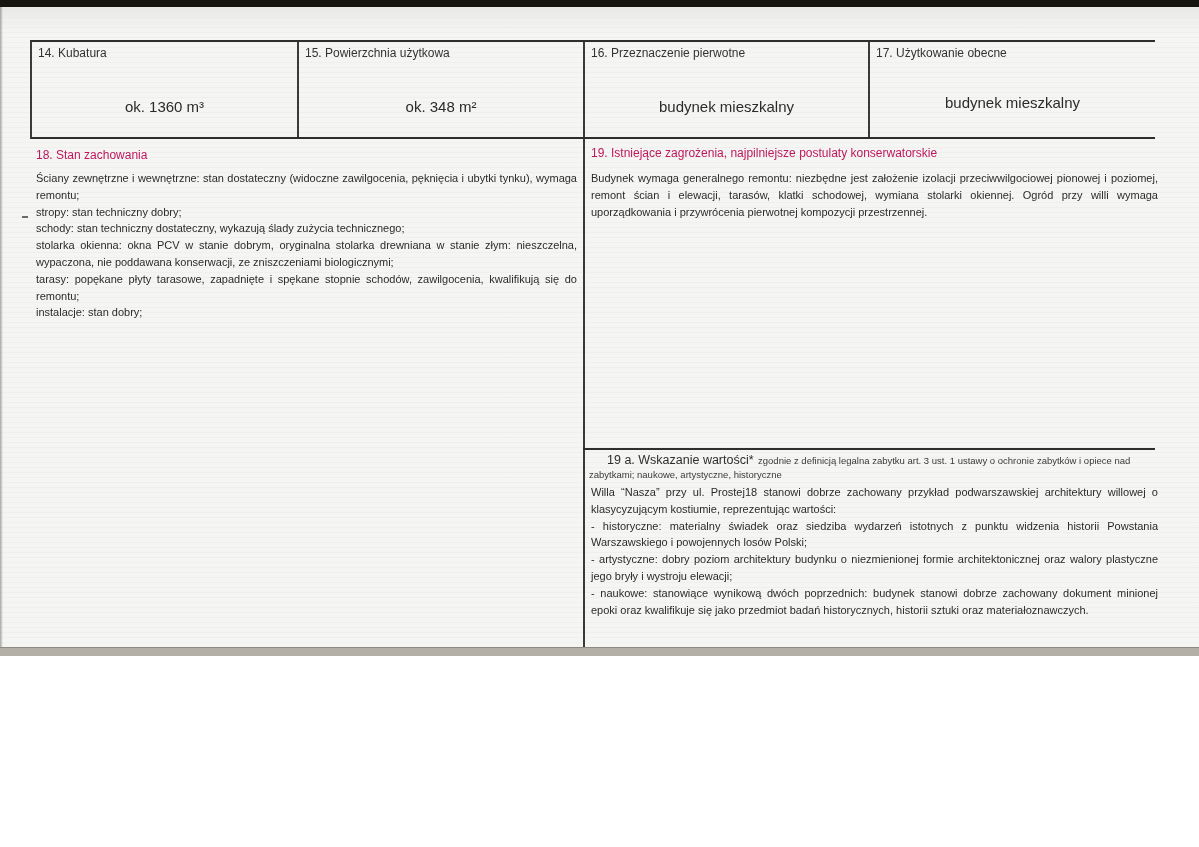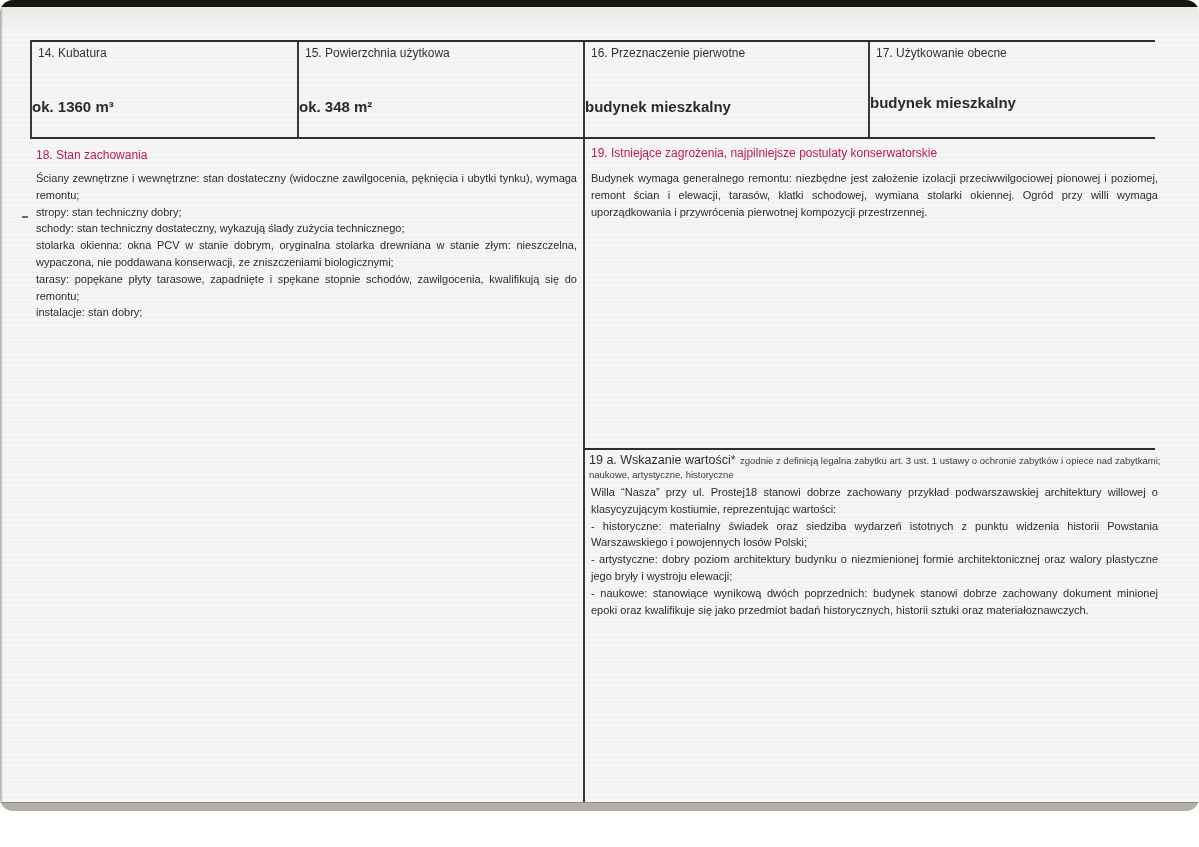--- a/index.html
+++ b/index.html
@@ -1,23 +1,22 @@
 <!DOCTYPE html>
 <html><head>
 <meta charset="utf-8">
 <style>
   html,body{margin:0;padding:0;}
   .page{
     position:relative;
-    width:1199px;height:811px;
+    width:1199px;height:656px;
     background:#f5f5f3;
     overflow:hidden;
     font-family:"Liberation Sans","DejaVu Sans",sans-serif;
     color:#2f2f2f;
-    border-radius:13px;
   }
   .page::before{
     content:"";position:absolute;left:0;right:0;top:7px;bottom:8px;
     background:repeating-linear-gradient(180deg, rgba(110,110,100,0.045) 0 1px, rgba(0,0,0,0) 1px 5px);
     pointer-events:none;
   }
   .top-shade{position:absolute;top:7px;left:0;right:0;height:26px;
     background:linear-gradient(180deg,#e9e9e7,rgba(233,233,231,0));}
   .left-shade{position:absolute;left:0;top:7px;bottom:8px;width:3px;
     background:linear-gradient(90deg,rgba(70,70,62,0.45),rgba(70,70,62,0));}
@@ -28,39 +27,39 @@
   
   .fields-row{
     position:absolute;left:30px;top:40px;width:1125px;height:99px;
     display:flex;box-sizing:border-box;
     border-top:2px solid #2e2e2e;border-bottom:2px solid #2e2e2e;border-left:2px solid #3a3a3a;
   }
   .cell{position:relative;box-sizing:border-box;border-right:2px solid #3a3a3a;}
   .cell.last{border-right:none;}
   .c14{width:267px;} .c15{width:286px;} .c16{width:285px;} .c17{flex:1;}
   .cell-label{position:absolute;top:4px;left:6px;right:4px;font-size:12px;line-height:14px;color:#333;}
-  .cell-value{position:absolute;top:56px;left:0;right:0;font-size:15px;color:#2b2b2b;font-weight:bold;}
+  .cell-value{position:absolute;top:56px;left:0;right:0;text-align:center;font-size:15px;color:#2b2b2b;}
   .c17 .cell-value{top:52px;}
 
   
   .sec-label{position:absolute;font-size:12px;color:#be185d;}
 
   
   .body-text p{margin:0;text-align:justify;font-size:11px;line-height:16.8px;color:#2b2b2b;}
   .s18-body{position:absolute;left:36px;top:170px;width:541px;}
   .s19-body{position:absolute;left:591px;top:170px;width:567px;}
   .s19a-body{position:absolute;left:591px;top:484px;width:567px;}
 
   
   .v-divider{position:absolute;left:583px;top:139px;width:2px;height:677px;background:#3a3a3a;}
   .h-divider-19a{position:absolute;left:583px;top:448px;width:572px;height:2px;background:#2e2e2e;}
 
   
   .s19a-header{position:absolute;left:589px;top:453px;width:577px;line-height:12px;}
-  .s19a-header .main{font-size:12.5px;color:#2e2e2e;}
+  .s19a-header .main{font-size:12.5px;color:#2e2e2e;margin-left:18px;}
   .s19a-header .note{font-size:9.5px;color:#3a3a3a;line-height:12px;}
 
   .stray-mark{position:absolute;left:22px;top:216px;width:6px;height:2px;background:#6a6a66;}
 </style>
 </head>
 <body>
 
 <div class="page">
 
   <div class="scan-bar-top"></div>

